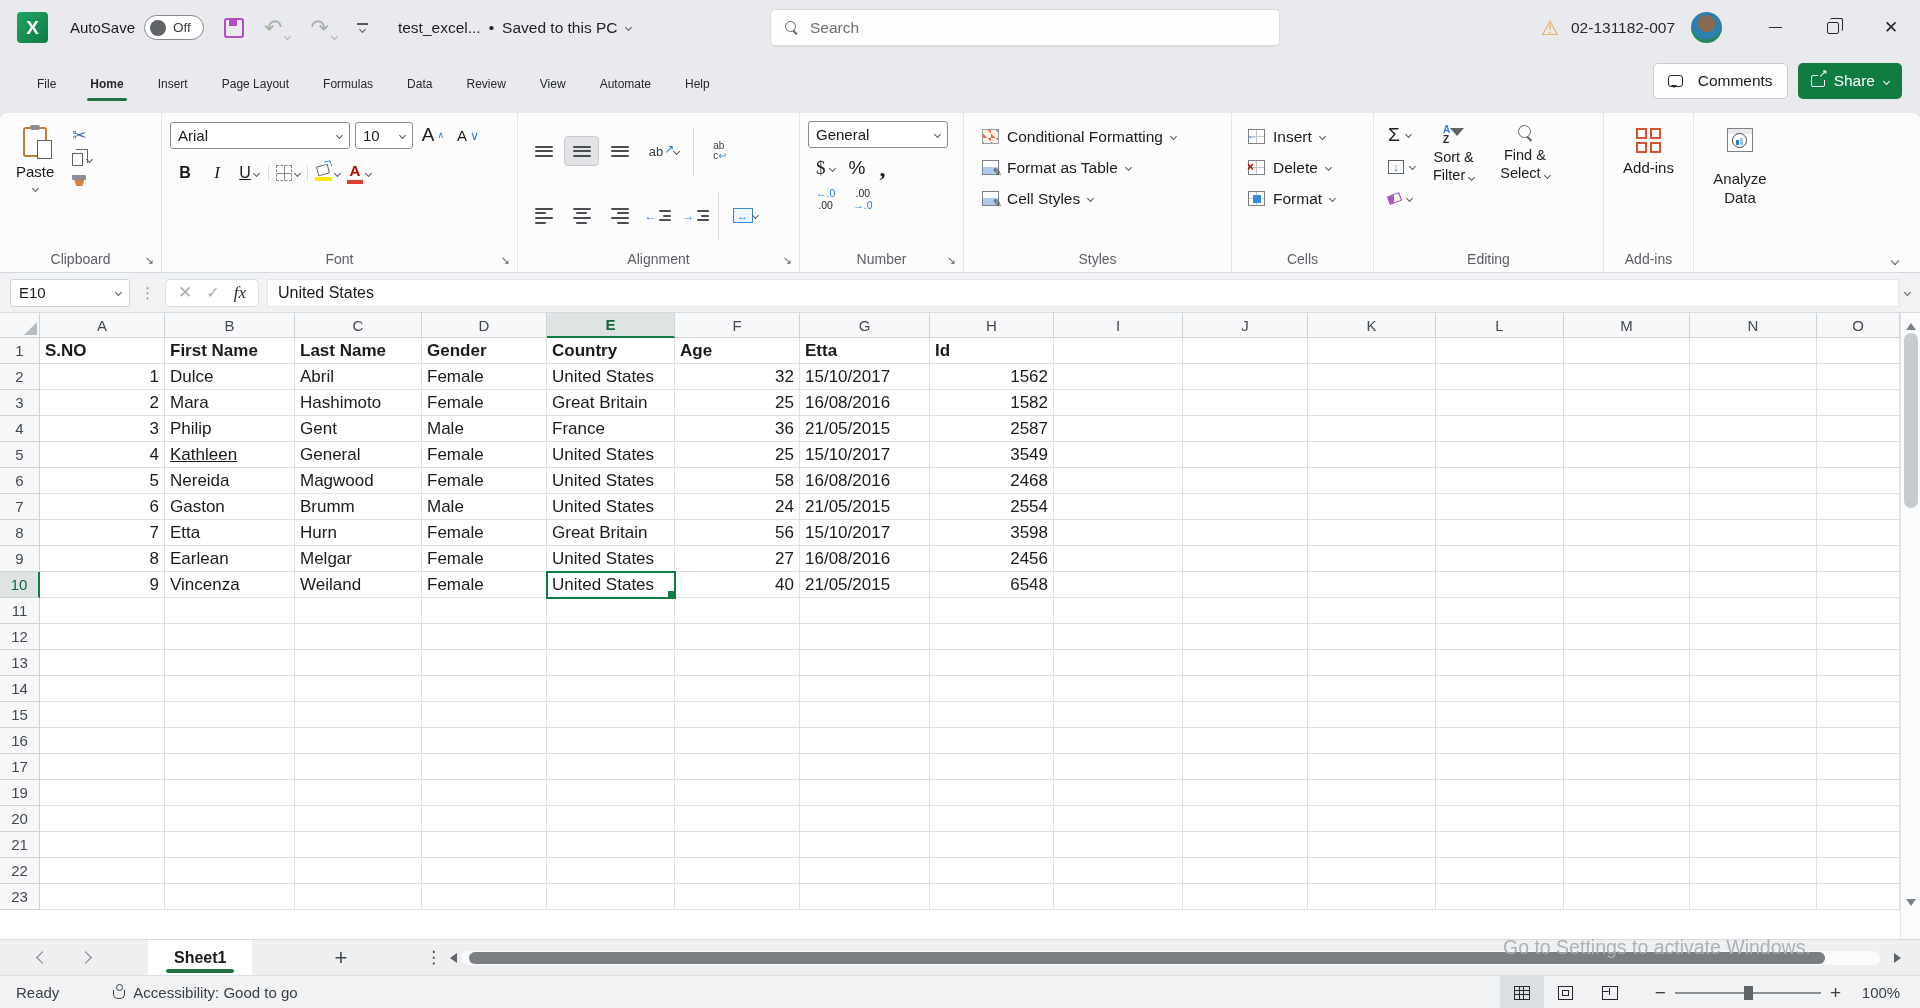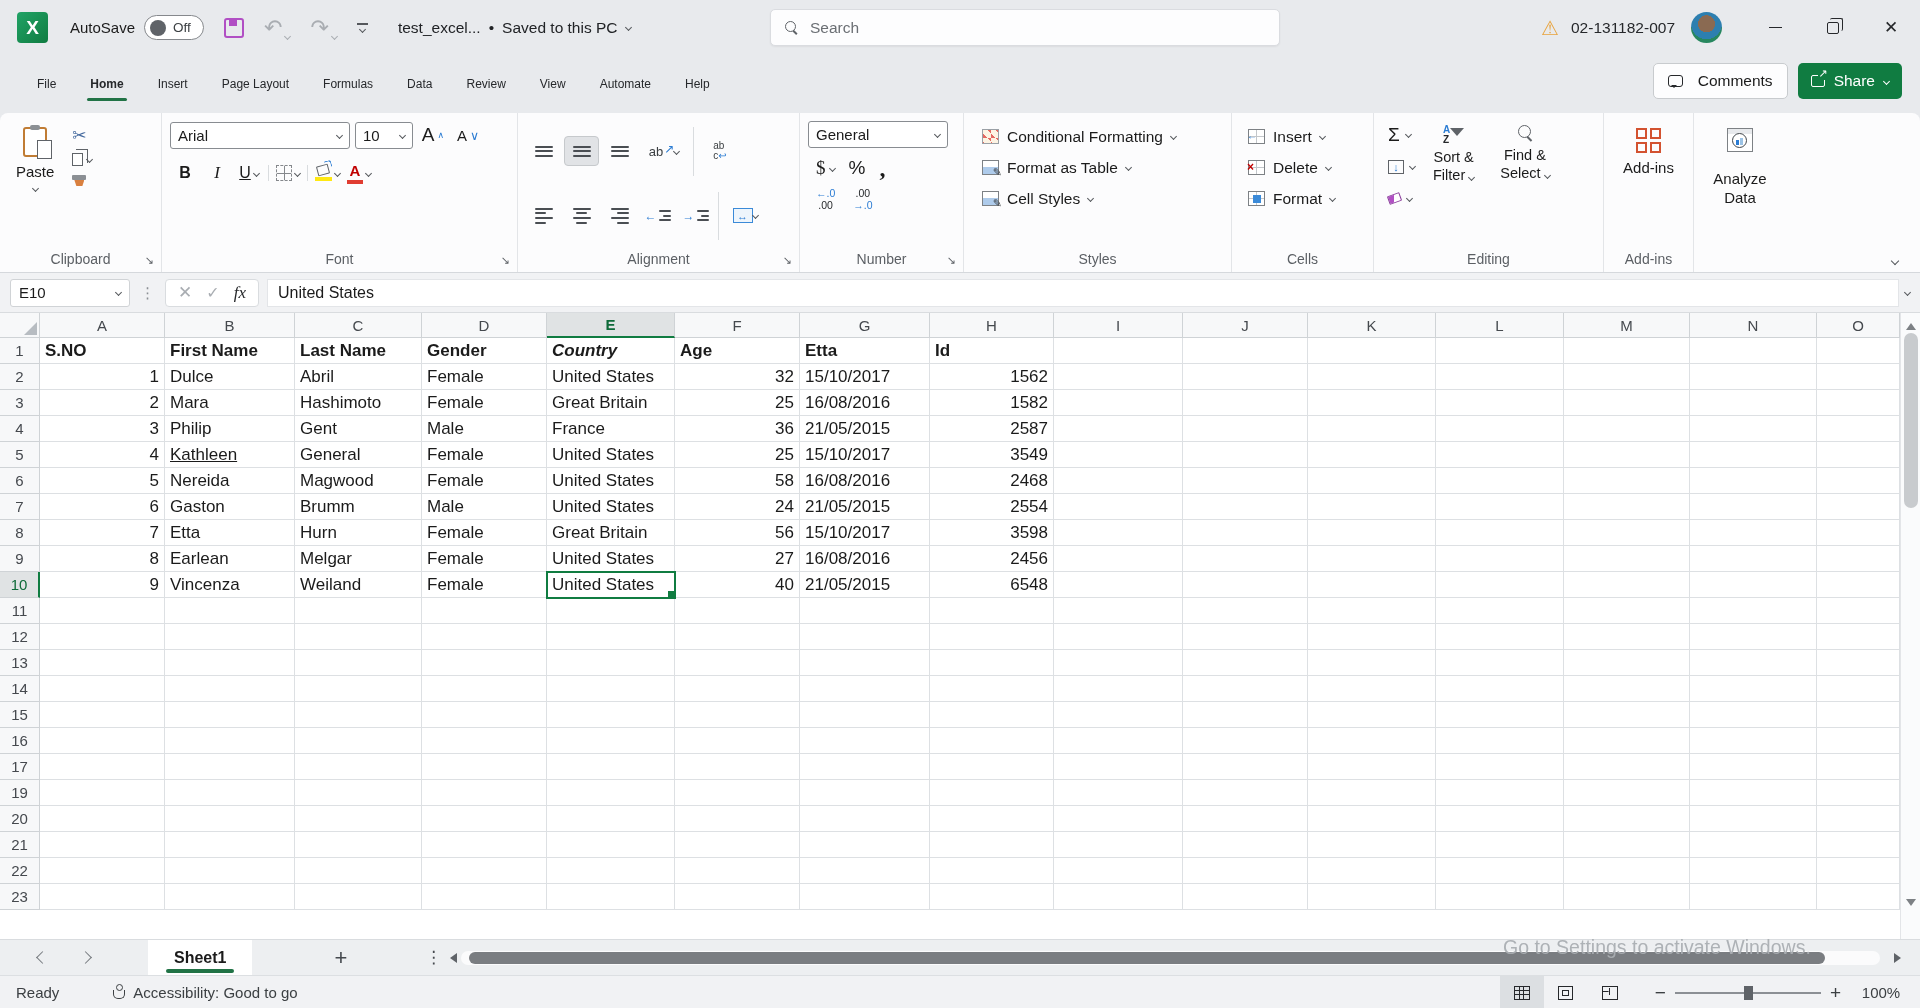--- a/index.html
+++ b/index.html
@@ -596,21 +596,21 @@
         <div class="hcell colh" style="width: 127px;">N</div>
         <div class="hcell colh" style="width: 83px;">O</div>
       </div>
     <div>
         <div class="grow">
           <div class="hcell rowh" style="width: 40px;">1</div>
           <div class="cell bold" style="width: 125px;">S.NO</div>
           <div class="cell bold" style="width: 130px;">First Name</div>
           <div class="cell bold" style="width: 127px;">Last Name</div>
           <div class="cell bold" style="width: 125px;">Gender</div>
-          <div class="cell bold" style="width: 128px; font-style: italic;">Country</div>
+          <div class="cell bold" style="width: 128px;">Country</div>
           <div class="cell bold" style="width: 125px;">Age</div>
           <div class="cell bold" style="width: 130px;">Etta</div>
           <div class="cell bold" style="width: 124px;">Id</div>
           <div class="cell" style="width: 129px;"></div>
           <div class="cell" style="width: 125px;"></div>
           <div class="cell" style="width: 128px;"></div>
           <div class="cell" style="width: 128px;"></div>
           <div class="cell" style="width: 126px;"></div>
           <div class="cell" style="width: 127px;"></div>
           <div class="cell" style="width: 83px;"></div>

